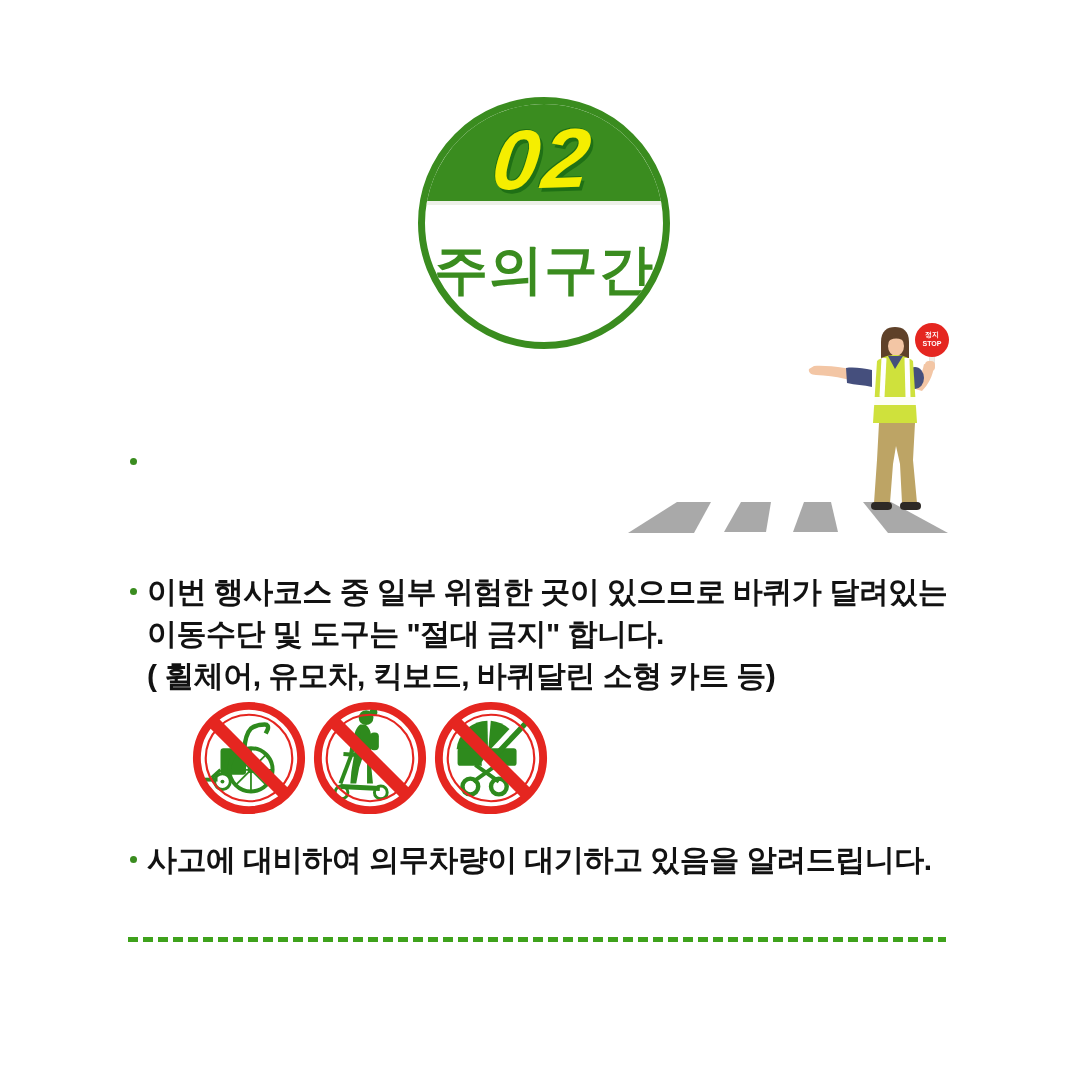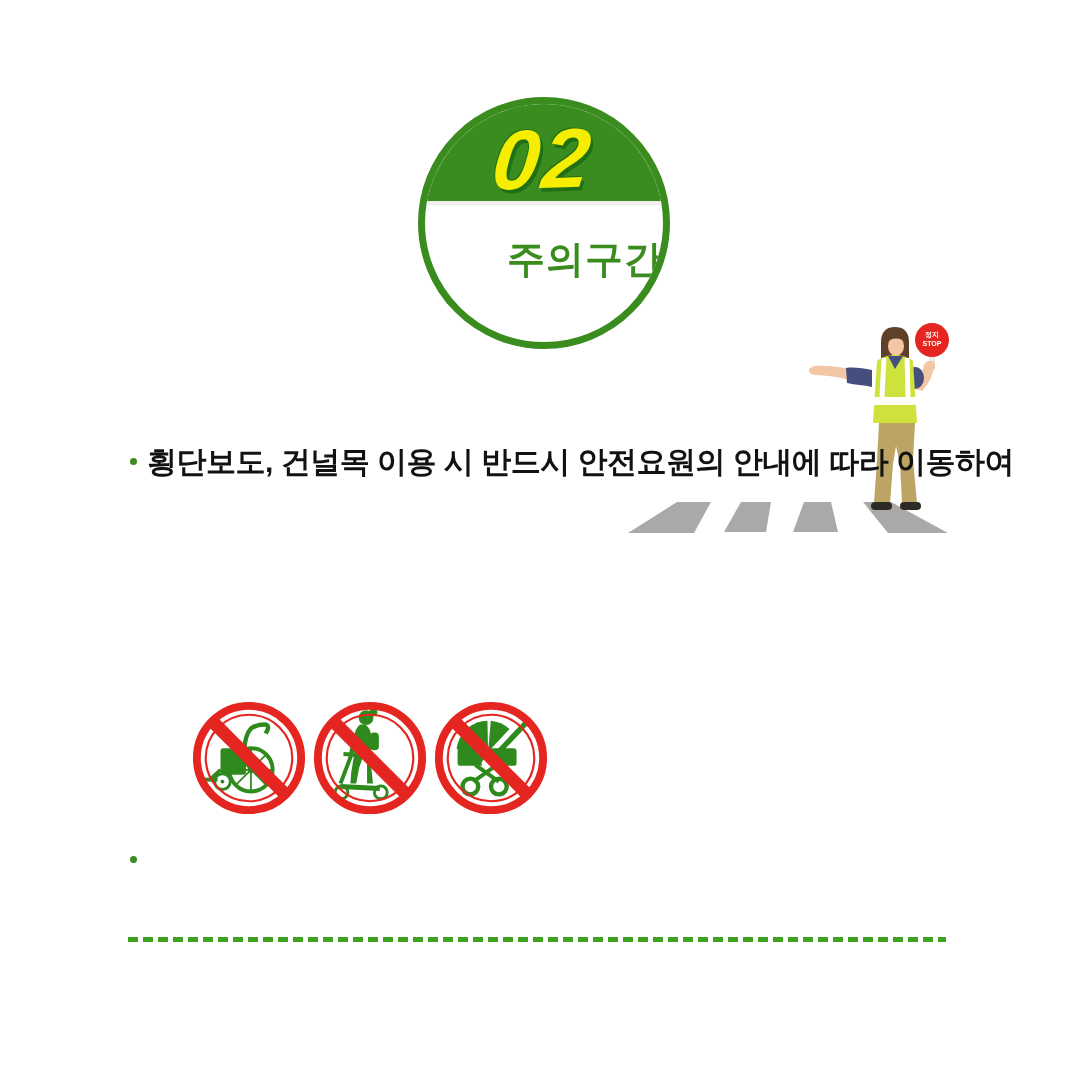--- a/index.html
+++ b/index.html
@@ -39,22 +39,22 @@
     font-style: italic;
     letter-spacing: 3px;
     color: #f5ee00;
     padding-top: 14px;
     transform: skewX(-8deg) rotate(-2deg);
     text-shadow: 3px 4px 0 #1f7015, -1px -1px 0 #1f7015;
   }
   .badge-title {
     position: absolute;
     top: 130px; left: 0; right: 0;
-    text-align: right;
-    font-size: 38px;
+    text-align: center;
+    font-size: 54px;
     font-weight: bold;
     letter-spacing: 1px;
     color: #3a8c1f;
   }
 
   
   .illustration {
     position: absolute;
     left: 600px; top: 298px;
     width: 460px; height: 250px;
@@ -158,24 +158,31 @@
                L302,205 L317,205 L313,162 L315,125 Z" fill="#bda465"></path>
 
       <rect x="271" y="204" width="21" height="8" rx="4" fill="#2e2a26"></rect>
       <rect x="300" y="204" width="21" height="8" rx="4" fill="#2e2a26"></rect>
     </g>
   </svg>
 
   <div class="bullet b1">
     <span class="dot"></span>
     <div class="lines">
-      <div>횡단보도, 건널목 이용 시 반드시 안전요원의 안내에 따라 이동하여</div>
-    </div>
-  </div>
-
+    </div>
+  </div>
+
+  <div class="bullet b2">
+    <span class="dot"></span>
+    <div class="lines">
+      <div>이번 행사코스 중 일부 위험한 곳이 있으므로 바퀴가 달려있는</div>
+      <div>이동수단 및 도구는 "절대 금지" 합니다.</div>
+      <div>( 휠체어, 유모차, 킥보드, 바퀴달린 소형 카트 등)</div>
+    </div>
+  </div>
 
   <div class="icons-row">
 
     <svg viewBox="0 0 120 120">
       <g fill="none" stroke="#2e8a1d">
         <rect x="31" y="50" width="26" height="27" rx="3" fill="#2e8a1d" stroke="none"></rect>
         <path d="M55,52 C56,40 58,34 62,30 C66,27 72,26 76,26 C79,26 80,28 79,31 L77,35" stroke-width="4.5"></path>
         <circle cx="62" cy="72" r="22" stroke-width="4"></circle>
         <path d="M40,72 L84,72 M62,50 L62,94 M46.4,56.4 L77.6,87.6 M46.4,87.6 L77.6,56.4" stroke-width="1.8"></path>
         <circle cx="62" cy="72" r="3.5" fill="#2e8a1d" stroke="none"></circle>
@@ -232,18 +239,19 @@
         <circle cx="60" cy="60" r="53" stroke-width="8"></circle>
         <circle cx="60" cy="60" r="44" stroke-width="2.2"></circle>
         <path d="M22,22 L98,98" stroke-width="13"></path>
       </g>
     </svg>
   </div>
 
   <div class="bullet b3">
     <span class="dot"></span>
     <div class="lines">
+      <div>사고에 대비하여 의무차량이 대기하고 있음을 알려드립니다.</div>
     </div>
   </div>
 
   <div class="dashes"></div>
 
 </div>
 
 </body></html>

